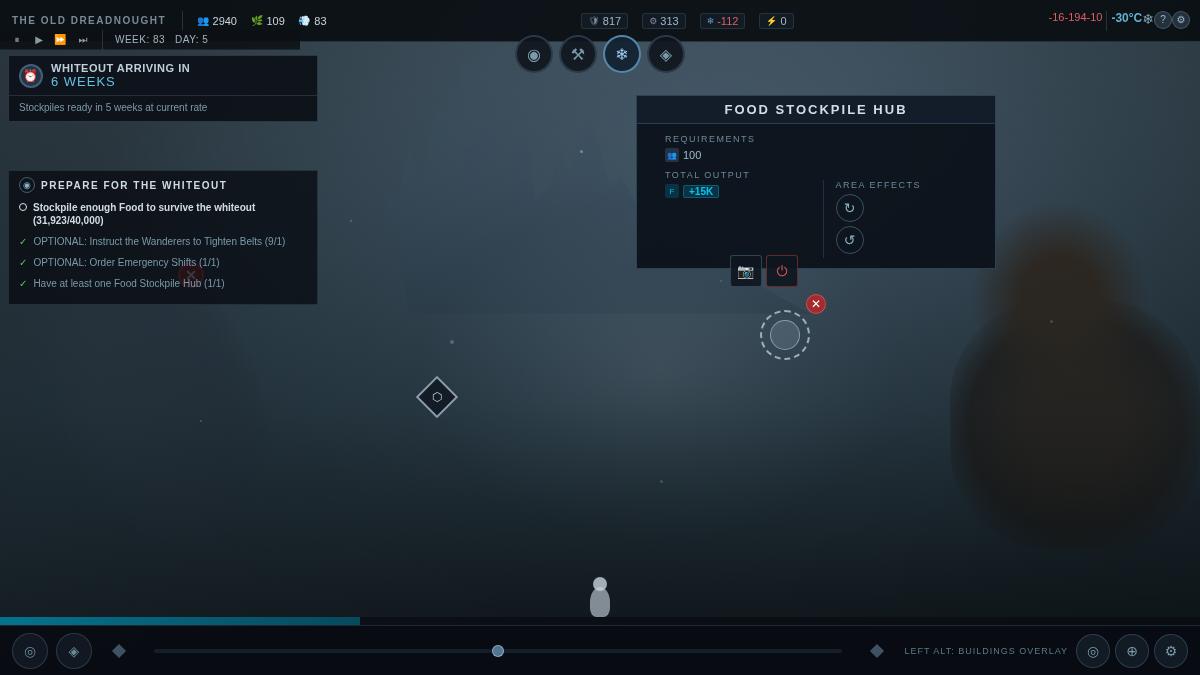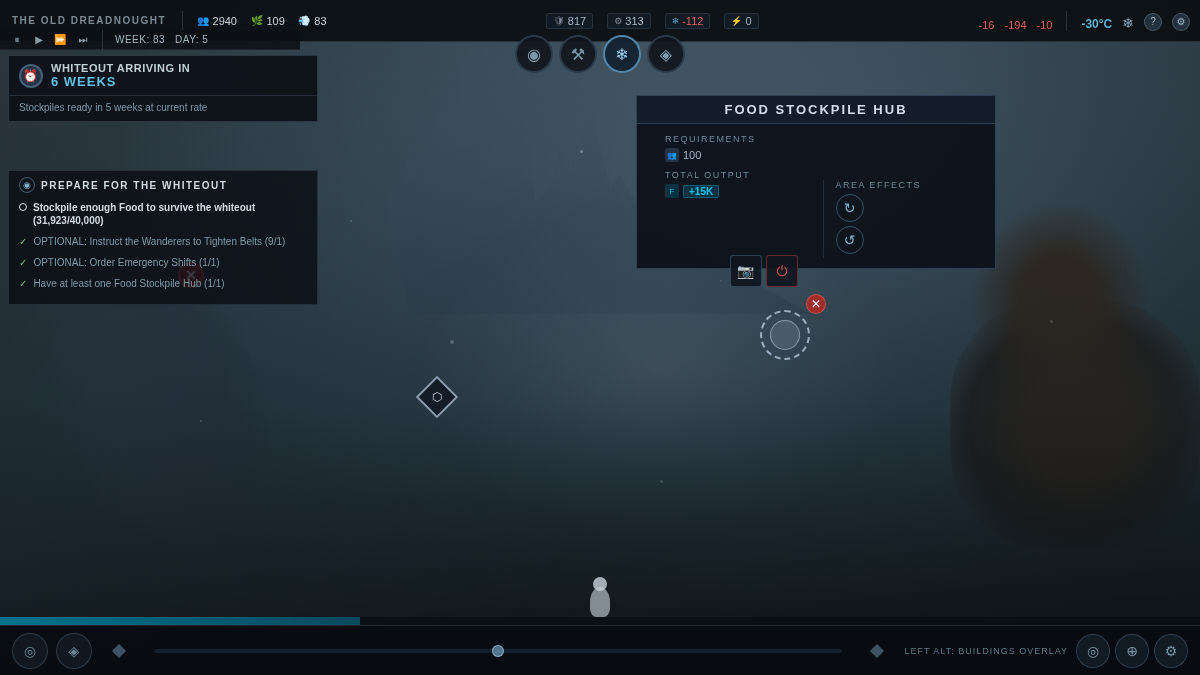--- a/index.html
+++ b/index.html
@@ -131,22 +131,21 @@
       border-radius: 3px;
       padding: 1px 6px;
       color: #a0b8c8;
       font-size: 11px;
     }
 
     .res-neg { color: #e06060; }
 
     .top-right-stats {
       display: flex;
-      align-items: flex-end;
-      gap: 10px;
+      align-items: flex-start;
       padding: 0 10px;
       color: #8a9aa5;
       font-size: 11px;
     }
 
     .temp-display {
       color: #60b0d0;
       font-size: 12px;
       font-weight: bold;
     }
@@ -231,21 +230,21 @@
     .notif-title {
       color: #c0d0da;
       font-size: 11px;
       font-weight: bold;
       letter-spacing: 0.5px;
     }
 
     .notif-subtitle {
       color: #60c0e0;
       font-size: 13px;
-      font-weight: bold;
+      font-weight: normal;
       letter-spacing: 1px;
     }
 
     .notif-body {
       padding: 4px 10px 6px;
       color: #7a9aaa;
       font-size: 10px;
     }
 
     .notif-body p { margin: 2px 0; }

